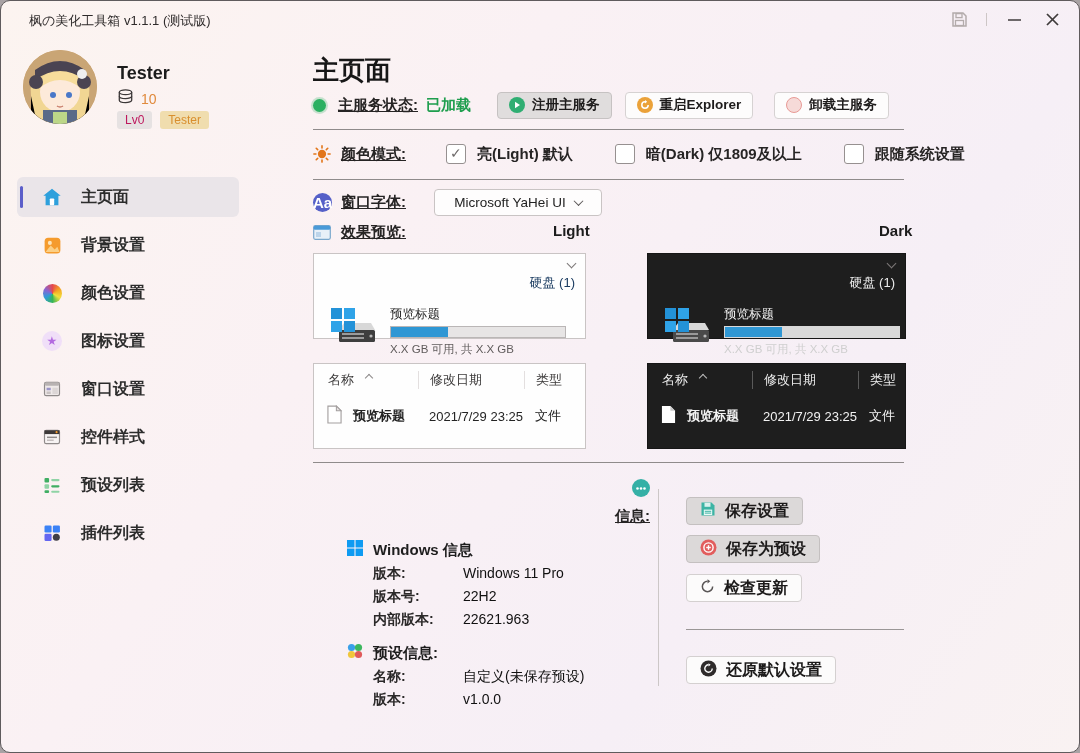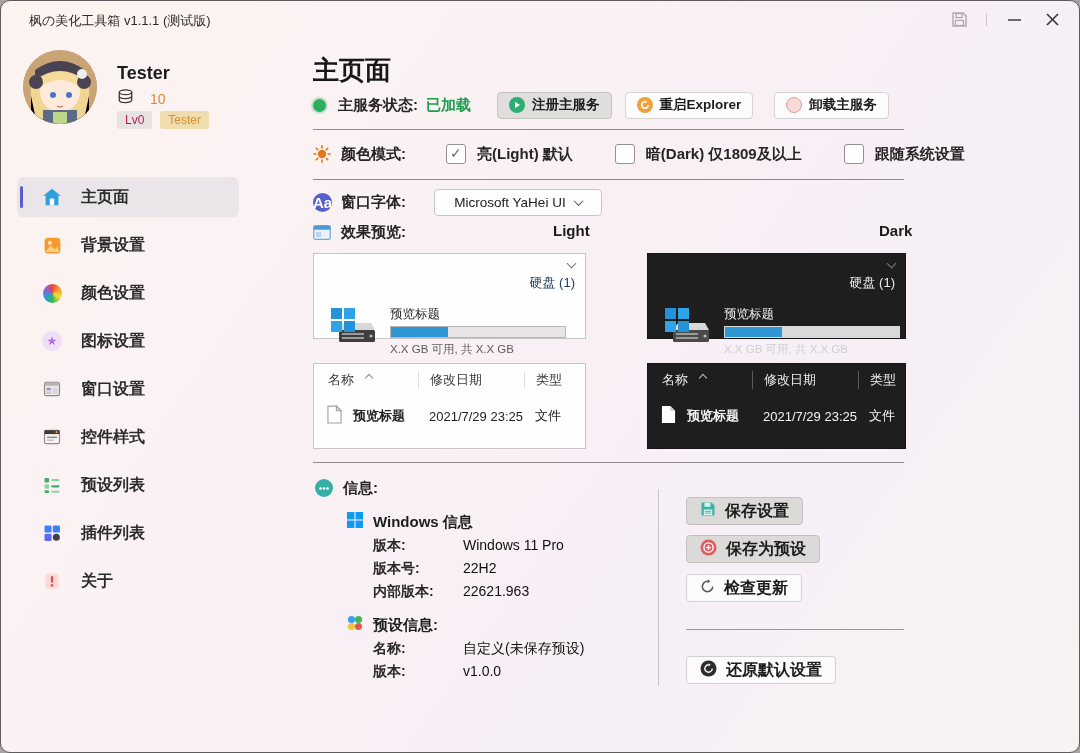--- a/index.html
+++ b/index.html
@@ -11,38 +11,38 @@
   }
   
   .titlebar { position:absolute; left:0; top:0; right:0; height:36px; }
   .tb-title { position:absolute; left:28px; top:11px; font-size:13px; color:#2f2b2b; }
   .tb-controls { position:absolute; right:16px; top:7px; display:flex; align-items:center; gap:16px; }
   .tb-btn { width:22px; height:22px; display:flex; align-items:center; justify-content:center; cursor:pointer; }
   .tb-sep { width:1px; height:13px; background:#cdc6c6; }
   
   .avatar { position:absolute; left:22px; top:49px; width:74px; height:74px; border-radius:50%; overflow:hidden; background:#caa26e; }
   .p-name { position:absolute; left:116px; top:62px; font-size:18px; font-weight:700; color:#1c1c1c; }
-  .p-coins { position:absolute; left:116px; top:88px; display:flex; align-items:center; gap:16px; }
+  .p-coins { position:absolute; left:116px; top:88px; display:flex; align-items:center; gap:7px; }
   .p-coins .num { font-size:14px; color:#e08a3c; }
   .p-badges { position:absolute; left:116px; top:110px; display:flex; gap:8px; }
   .badge { font-size:12px; padding:2px 8px; border-radius:3px; }
   .badge.lv { background:#e6e2e2; color:#be185d; }
   .badge.role { background:#f0ddae; color:#d98f2e; }
   
   .sidebar { position:absolute; left:16px; top:176px; width:222px; }
   .nav-item { position:relative; height:40px; margin-bottom:8px; display:flex; align-items:center; padding-left:24px; gap:18px; border-radius:6px; cursor:pointer; }
   .nav-item.selected { background:#eae5e9; }
   .nav-item.selected::before { content:""; position:absolute; left:3px; top:9px; width:3px; height:22px; border-radius:2px; background:#5b5ec9; }
   .nav-icon { width:22px; height:22px; display:flex; align-items:center; justify-content:center; flex:0 0 22px; }
   .nav-label { font-size:16px; font-weight:700; color:#2c2c2c; }
   .color-wheel { width:19px; height:19px; border-radius:50%; background:conic-gradient(#e5484d,#f5a623,#f2e13c,#35b558,#2f9bd8,#8a63d2,#e5484d); }
   .iconstar { width:20px; height:20px; border-radius:50%; background:#f0dff8; color:#b36ae0; font-size:12px; display:flex; align-items:center; justify-content:center; }
   
   .hr { position:absolute; height:1px; background:#8f8b8b; }
-  .rowlab { font-size:15px; font-weight:700; color:#262424; }
+  .rowlab { font-size:15px; font-weight:700; color:#262424;text-decoration:underline; }
   .m-title { position:absolute; left:312px; top:52px; font-size:26px; font-weight:700; color:#171717; }
   
   .svc { position:absolute; left:312px; top:90px; height:28px; display:flex; align-items:center; }
   .dot { width:13px; height:13px; border-radius:50%; background:#2bb061; box-shadow:0 0 0 2px rgba(43,176,97,.25); margin-right:12px; }
   .svc-status { font-size:15px; font-weight:700; color:#1f9e4e; margin-left:8px; }
   .btn { height:27px; display:inline-flex; align-items:center; gap:7px; padding:0 11px; border-radius:4px; font-size:13.5px; font-weight:700; color:#1d1b1b; cursor:pointer; }
   .btn.gray  { background:#e0dddd; border:1px solid #c6c2c2; }
   .btn.white { background:#fdfcfc; border:1px solid #d6d2d2; }
   .cicon { width:16px; height:16px; border-radius:50%; display:flex; align-items:center; justify-content:center; flex:0 0 16px; }
   
@@ -81,21 +81,21 @@
   .fl-hdr .col + .col { border-left:1px solid #e3dfdf; padding-left:11px; }
   .dark .fl-hdr .col + .col { border-left:1px solid #5a5a5a; }
   .sort-caret { width:6px; height:6px; border-left:1.4px solid #8d8989; border-bottom:1.4px solid #8d8989; transform:rotate(135deg); margin-top:4px; }
   .dark .sort-caret { border-color:#bdbdbd; }
   .fl-row { display:grid; grid-template-columns:104px 106px 1fr; font-size:13px; color:#242424; margin-top:16px; align-items:center; }
   .dark .fl-row { color:#f2f2f2; }
   .fl-name { padding-left:13px; display:flex; align-items:center; gap:11px; font-weight:700; white-space:nowrap; }
   .fl-date, .fl-type { padding-left:11px; white-space:nowrap; }
   
   .info { position:absolute; left:314px; top:478px; width:335px; }
-  .info-hdr { display:flex; align-items:flex-start; gap:10px; }
+  .info-hdr { display:flex; align-items:flex-end; gap:10px;flex-direction:column; }
   .sec { margin-left:32px; margin-top:14px; }
   .sec-hdr { display:flex; align-items:center; gap:10px; }
   .sec-title { font-size:15px; font-weight:700; color:#1e1e1e; }
   .kv { display:flex; margin-left:26px; margin-top:5px; font-size:14px; }
   .kv .k { width:90px; font-weight:700; color:#2b2929; }
   .kv .v { color:#111; }
   .vdiv { position:absolute; left:657px; top:488px; width:1px; height:197px; background:#ccc7c7; }
   
   .act { position:absolute; left:685px; height:28px; display:inline-flex; align-items:center; gap:9px; padding:0 13px; border-radius:4px; font-size:16px; font-weight:700; color:#1c1a1a; cursor:pointer; }
   .act.gray  { background:#dcd9d9; border:1px solid #c4c0c0; }
@@ -237,30 +237,20 @@
     <div class="nav-item">
       <span class="nav-icon">
           <svg width="20" height="20" viewBox="0 0 24 24">
             <rect x="3" y="3" width="8.5" height="8.5" rx="1.5" fill="#3b82f6"></rect>
             <rect x="13" y="3" width="8.5" height="8.5" rx="1.5" fill="#3b82f6"></rect>
             <rect x="3" y="13" width="8.5" height="8.5" rx="1.5" fill="#6366f1"></rect>
             <circle cx="17.2" cy="17.2" r="4.2" fill="#3f3f46"></circle>
           </svg>
         </span>
       <span class="nav-label">插件列表</span>
-    </div>
-    <div class="nav-item">
-      <span class="nav-icon">
-          <svg width="20" height="20" viewBox="0 0 24 24">
-            <rect x="4" y="3" width="16" height="18" rx="3" fill="#fadbd7"></rect>
-            <rect x="10.6" y="6" width="2.8" height="8" rx="1.4" fill="#e05252"></rect>
-            <circle cx="12" cy="17.3" r="1.6" fill="#e05252"></circle>
-          </svg>
-        </span>
-      <span class="nav-label">关于</span>
     </div>
   </div>
 
   <div class="m-title">主页面</div>
 
   <div class="svc">
     <span class="dot"></span>
     <span class="rowlab">主服务状态:</span>
     <span class="svc-status">已加载</span>
     <span class="btn gray" style="margin-left:26px;">

